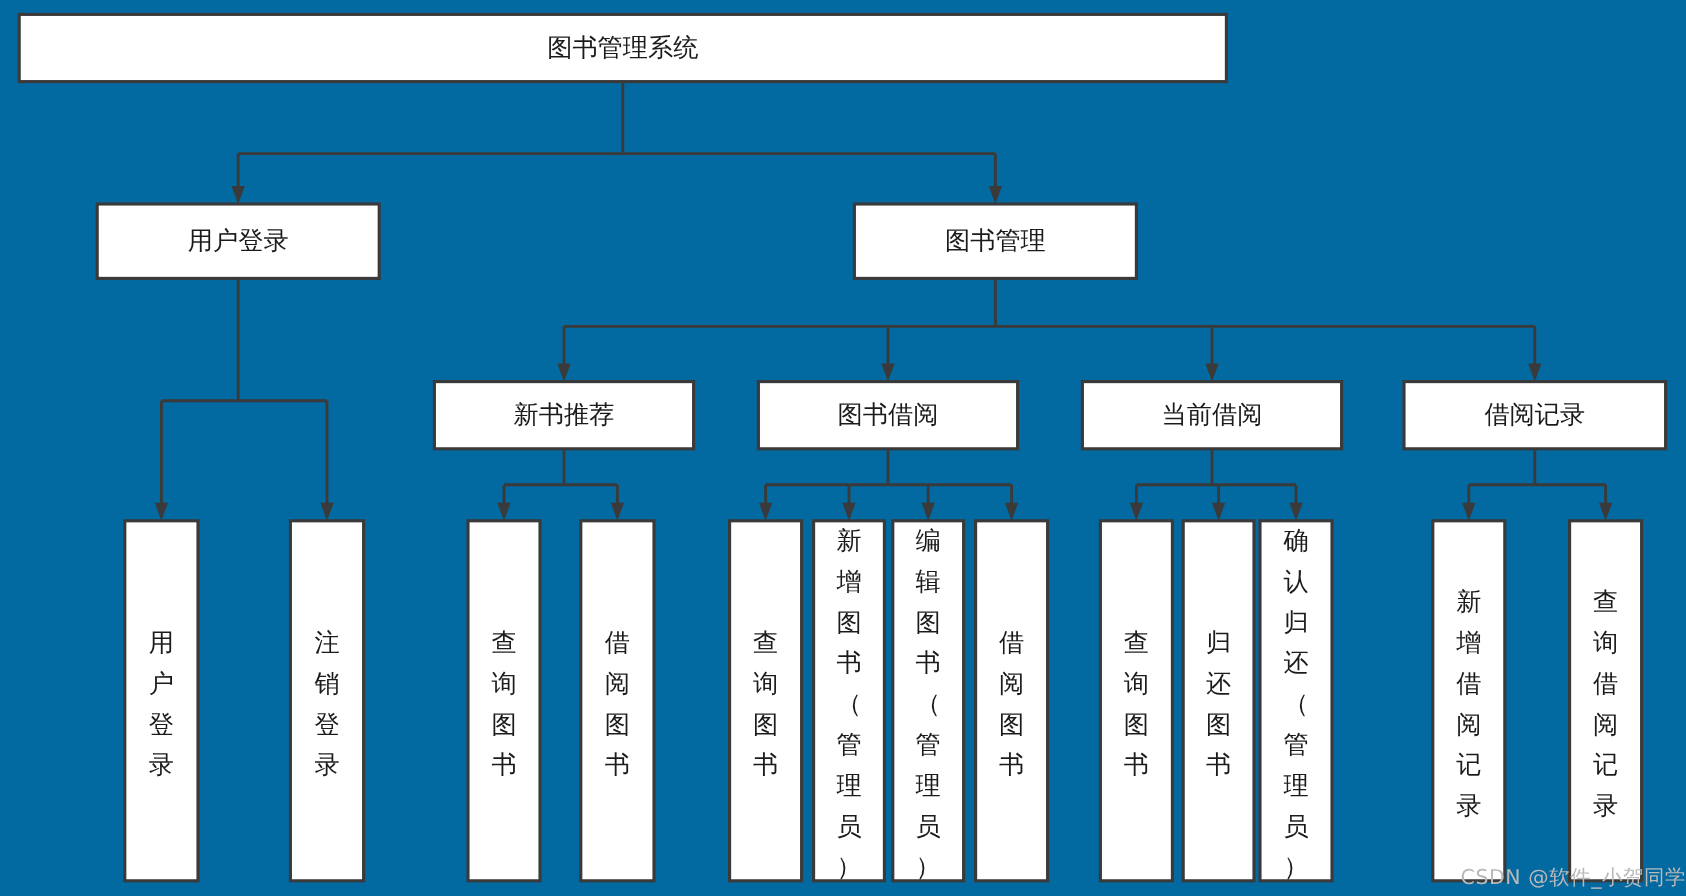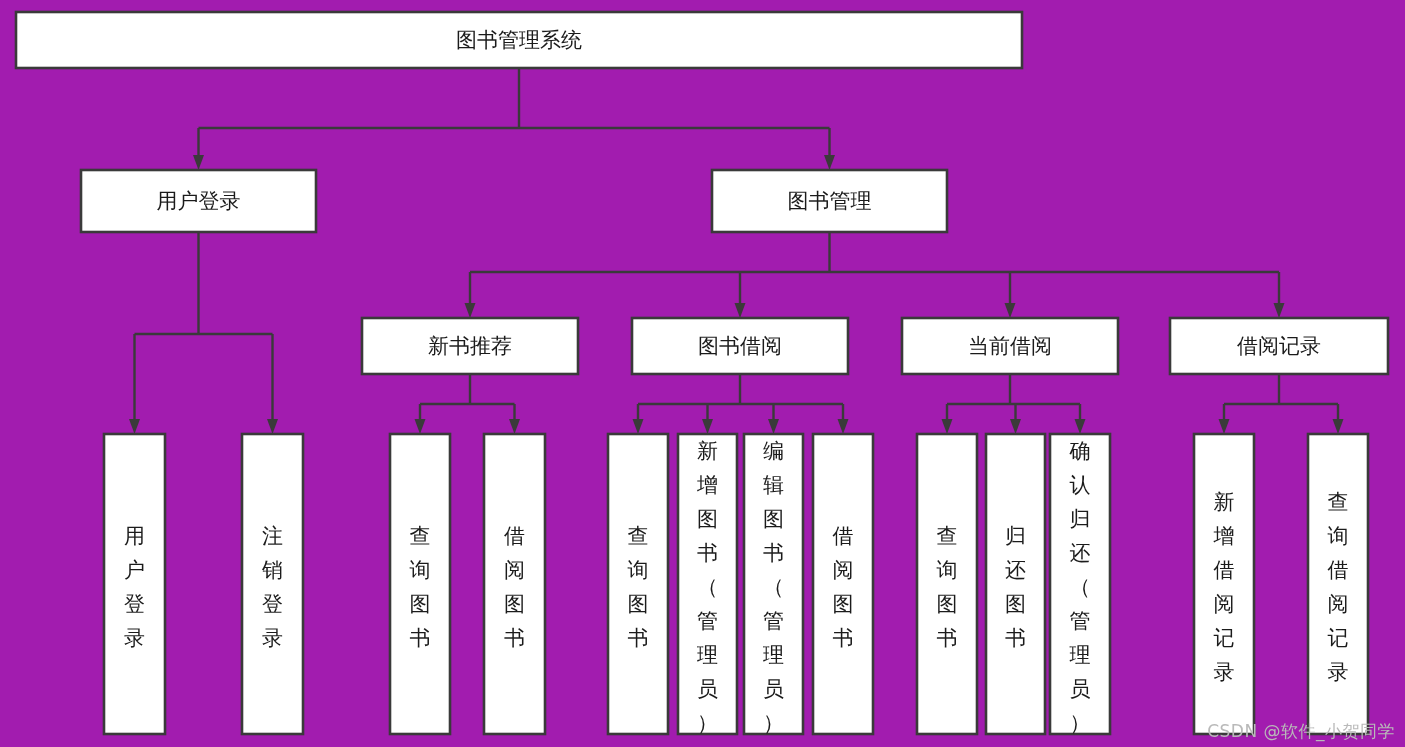--- a/index.html
+++ b/index.html
@@ -11,21 +11,21 @@
   body {
     width: 1405px;
     height: 747px;
     overflow: hidden;
     font-family: "DejaVu Sans", "Liberation Sans", sans-serif;
   }
   #diagram-root {
     position: relative;
     width: 1405px;
     height: 747px;
-    background: #a21caf;
+    background: #0369a1;
   }
   svg.diagram-canvas {
     position: absolute;
     left: 0;
     top: 0;
     width: 1405px;
     height: 747px;
     display: block;
   }
   .node-box {
@@ -51,21 +51,21 @@
     dominant-baseline: middle;
   }
   .node-label-vertical {
     fill: #1b1b1b;
     font-family: "DejaVu Sans", "Liberation Sans", sans-serif;
     font-size: 21px;
     text-anchor: middle;
   }
   .watermark {
     position: absolute;
-    right: 10px;
+    right: 0;
     bottom: 4px;
     color: #b9b9b9;
     font-size: 17px;
     font-family: "DejaVu Sans", "Liberation Sans", sans-serif;
     letter-spacing: 0.5px;
     white-space: nowrap;
     user-select: none;
   }
 </style>
 </head>

